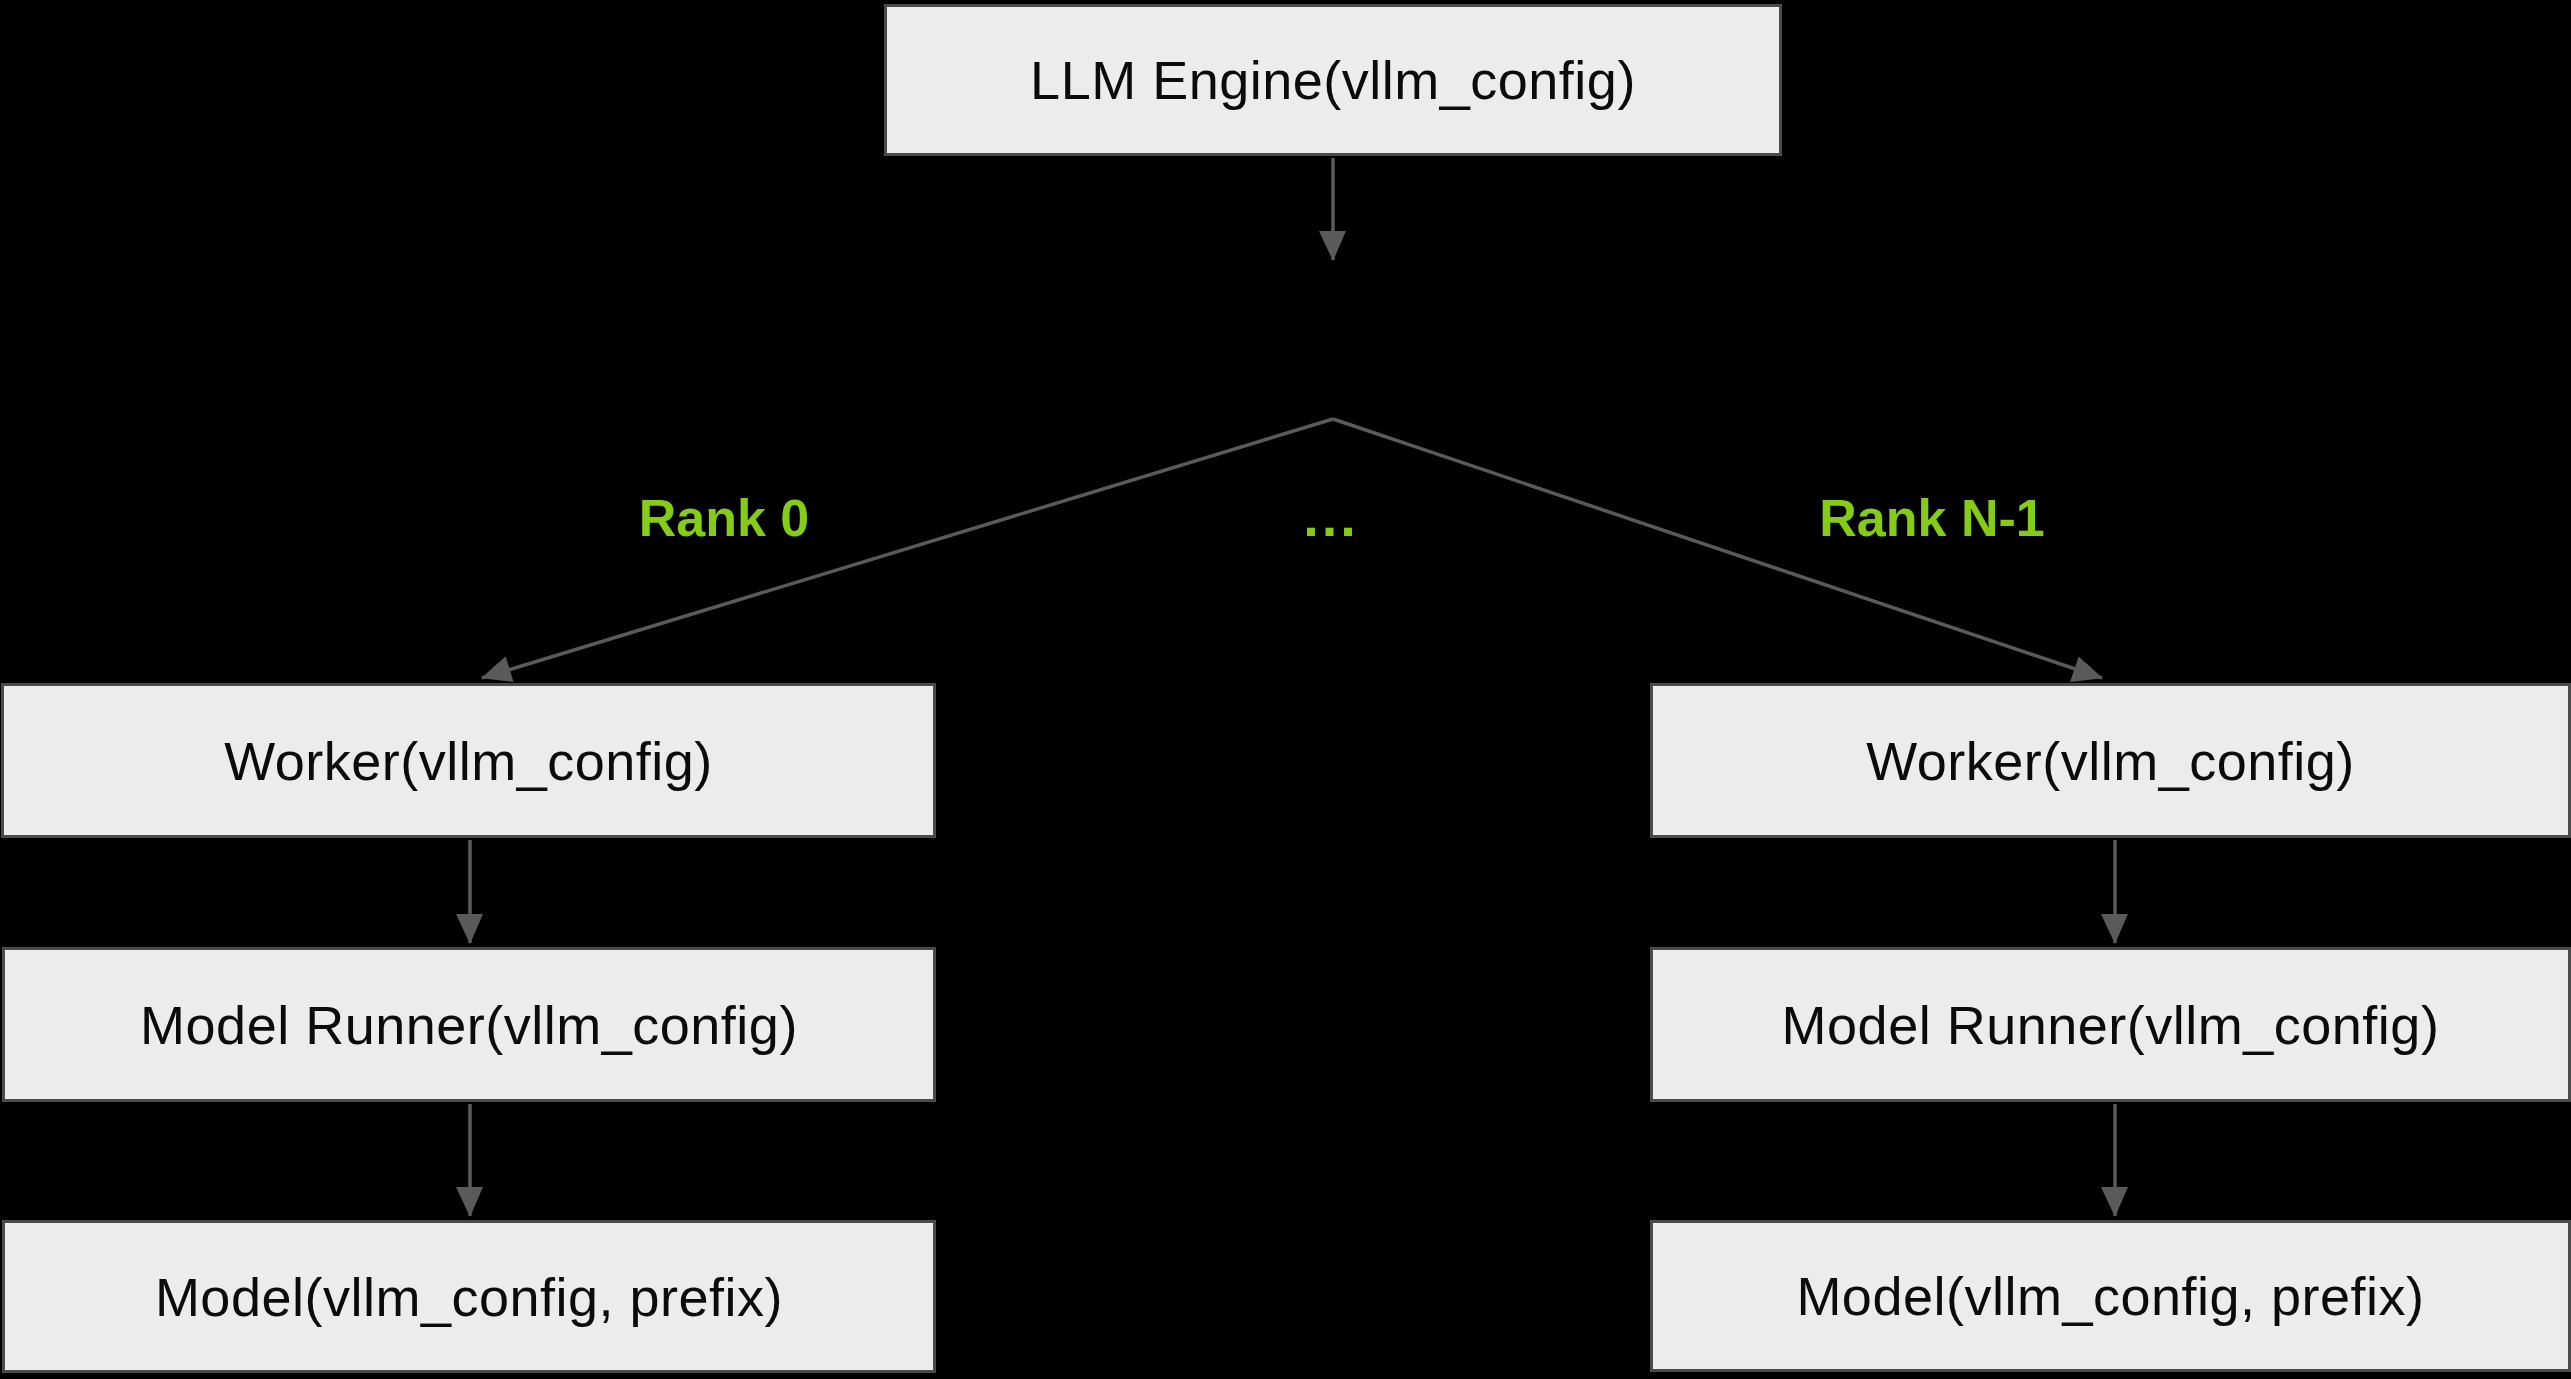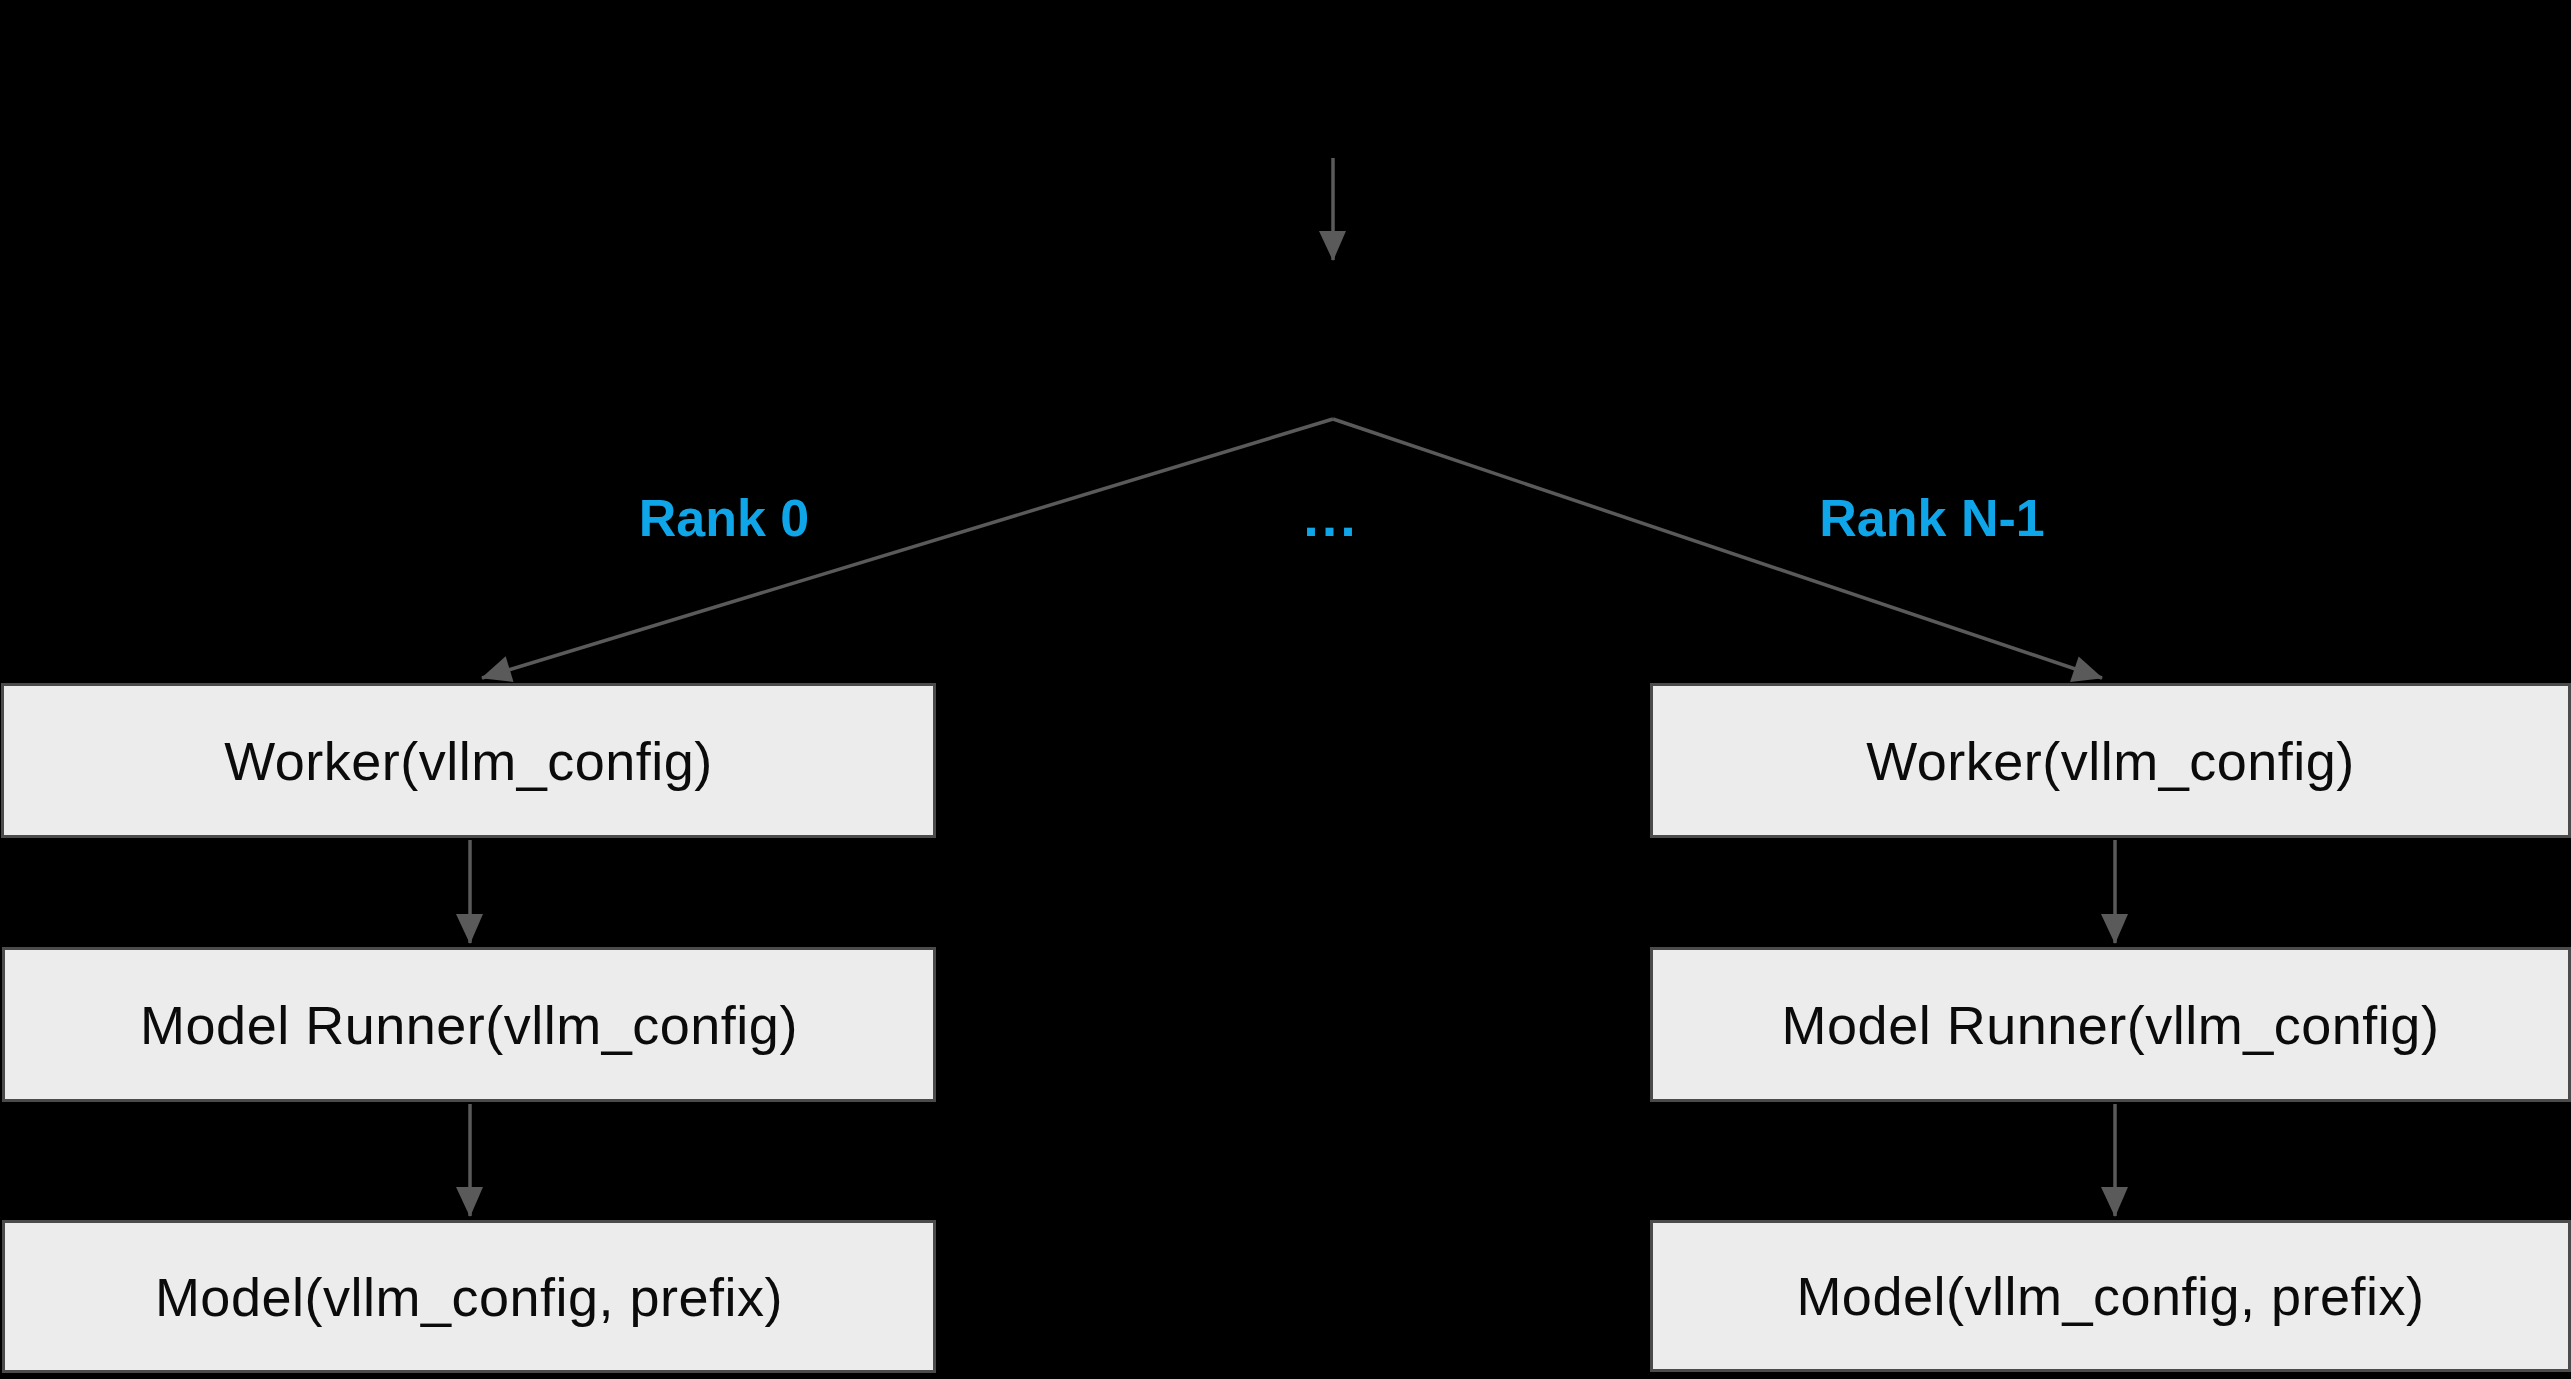--- a/index.html
+++ b/index.html
@@ -45,21 +45,21 @@
   .node-model-runner-left  { left: 2px;   top: 947px;  width: 934px; height: 155px; }
   .node-model-left         { left: 2px;   top: 1220px; width: 934px; height: 153px; }
   
   .node-worker-right       { left: 1650px; top: 683px;  width: 921px; height: 155px; }
   .node-model-runner-right { left: 1650px; top: 947px;  width: 921px; height: 155px; }
   .node-model-right        { left: 1650px; top: 1220px; width: 921px; height: 152px; }
 
   .edge-label {
     position: absolute;
     transform: translate(-50%, -50%);
-    color: #0ea5e9;
+    color: #84cc16;
     font-size: 52px;
     font-weight: 600;
     white-space: nowrap;
   }
   .edge-label-rank0   { left: 724px;  top: 518px; }
   .edge-label-rank-n  { left: 1889px; top: 518px; margin-left: 43px; }
   .edge-label-ellipsis{
     left: 1331px; top: 516px;
     font-size: 56px;
     font-weight: 700;
@@ -86,20 +86,23 @@
 
     <line x1="470" y1="840" x2="470" y2="943" stroke="#5a5a5a" stroke-width="3.5" marker-end="url(#arrowhead)"></line>
 
     <line x1="470" y1="1104" x2="470" y2="1216" stroke="#5a5a5a" stroke-width="3.5" marker-end="url(#arrowhead)"></line>
 
     <line x1="2115" y1="840" x2="2115" y2="943" stroke="#5a5a5a" stroke-width="3.5" marker-end="url(#arrowhead)"></line>
 
     <line x1="2115" y1="1104" x2="2115" y2="1216" stroke="#5a5a5a" stroke-width="3.5" marker-end="url(#arrowhead)"></line>
   </svg>
 
+  <div class="node node-llm-engine">
+    <span>LLM Engine(vllm_config)</span>
+  </div>
 
 
   <div class="edge-label edge-label-rank0">Rank 0</div>
 
   <div class="edge-label edge-label-ellipsis">...</div>
 
   <div class="edge-label edge-label-rank-n">Rank N-1</div>
 
   <div class="node node-worker-left">
     <span>Worker(vllm_config)</span>

